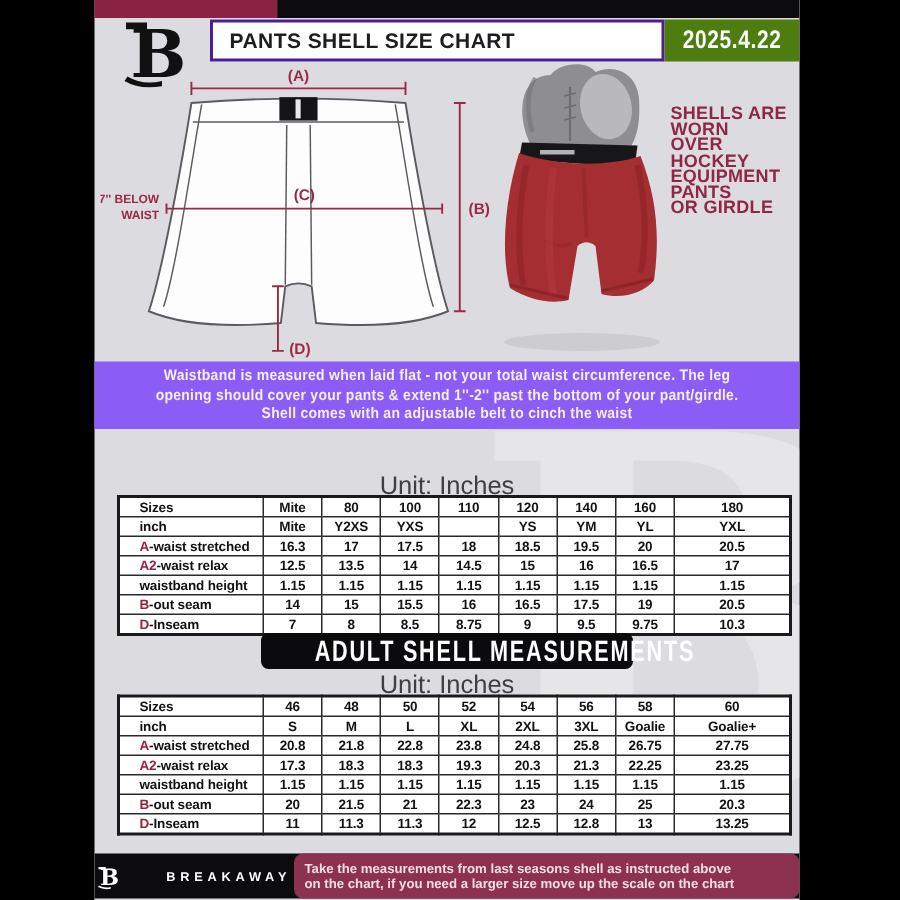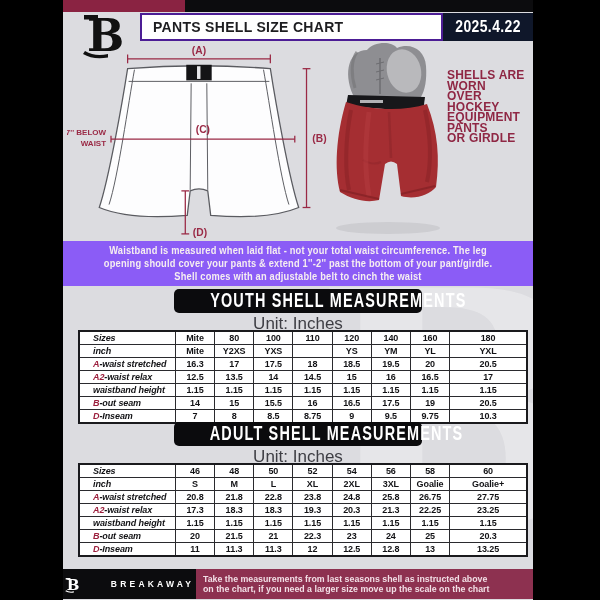--- a/index.html
+++ b/index.html
@@ -9,21 +9,21 @@
   .abs { position: absolute; }
 
   
   .topstrip { left:0; top:0; width:470px; height:12px; background:#0c0c0e; }
   .maroon-seg { position:absolute; left:0; top:0; width:122px; height:12px; background:#8a2342; }
 
   
   .logo { left:16px; top:9px; width:50px; height:50px; z-index:2; }
   .title-box { left:77px; top:13px; width:303px; height:28px; background:#fff; border:2px solid #4c1d95;
                font-weight:bold; font-size:14px; line-height:24px; padding-left:11px; color:#1d1d20; letter-spacing:.3px; }
-  .date-box { left:380px; top:13px; width:90px; height:28px; background:#0f172a; color:#fff; text-align:center; }
+  .date-box { left:380px; top:13px; width:90px; height:28px; background:#4d7c0f; color:#fff; text-align:center; }
   .date-box span { display:inline-block; font-weight:bold; font-size:17px; line-height:28px; letter-spacing:.5px; transform:scaleX(.82); }
 
   
   .diagram { left:4px; top:42px; width:262px; height:200px; }
   .photo { left:270px; top:40px; width:115px; height:196px; }
   .photo-note { left:384px; top:70px; width:86px; color:#8f2744; font-weight:bold; font-size:12px; line-height:10.5px; letter-spacing:.2px; }
 
   
   .info-banner { left:0; top:241px; width:470px; height:45px; background:#8b5cf6; color:#f6eef1; text-align:center; padding-top:4px; z-index:1; }
   .info-banner .shrink { transform:scale(.93,1.02); transform-origin:50% 0; font-weight:bold; font-size:10px; line-height:12.6px; letter-spacing:.2px; }
@@ -35,36 +35,36 @@
   .banner-youth { top:289px; }
   .banner-adult { top:422px; }
   .unit { left:0; width:470px; text-align:center; font-size:17px; color:#3e3e44; z-index:1; }
   .unit-youth { top:314px; }
   .unit-adult { top:447px; }
 
   
   .sizetable { border-collapse:collapse; width:450px; background:#fff; table-layout:fixed; z-index:1;
                font-weight:bold; font-size:9px; color:#121215; letter-spacing:-.1px; }
   .sizetable td { border:1px solid #2a2a2e; text-align:center; height:10.5px; padding:1px 0; white-space:nowrap; overflow:hidden; }
-  .sizetable td.lbl { text-align:left; padding-left:13px;font-style:italic; }
+  .sizetable td.lbl { text-align:left; padding-left:13px; }
   .sizetable .pfx { color:#9c1f3d; }
   .sizetable { border:2px solid #1a1a1d; }
   .youth-table { left:15px; top:330px; }
   .adult-table { left:15px; top:463px; }
 
   
   .watermark { right:-60px; top:262px; font-family:"DejaVu Serif", serif; font-weight:bold; font-size:330px; line-height:300px;
                color:#fff; opacity:.3; z-index:0; pointer-events:none; }
 
   
   .footer { left:0; top:569px; width:470px; height:30px; background:#0c0c0e; display:flex; z-index:1; }
   .footer-brand { width:133px; display:flex; align-items:center; justify-content:center; gap:7px; }
   .footer-brand .brand-text { color:#fff; font-weight:bold; font-size:8.5px; letter-spacing:3.2px;padding-left:24px; }
   .footer-note { flex:1; background:#8d3150; color:#f2dfe6; font-weight:bold; font-size:8.8px; line-height:10.2px;
-                 padding:0 7px; display:flex; flex-direction:column; justify-content:center; }
+                 padding:0 7px; display:flex; flex-direction:column; justify-content:center;border-radius:6px; }
 </style>
 </head>
 <body>
 
 <div id="page">
   <div id="content">
 
     <div class="abs topstrip">
       <div class="maroon-seg"></div>
     </div>
@@ -145,23 +145,20 @@
       </div>
 
     <div class="abs info-banner">
       <div class="shrink">
           <div>Waistband is measured when laid flat - not your total waist circumference. The leg</div>
           <div>opening should cover your pants &amp; extend 1''-2'' past the bottom of your pant/girdle.</div>
           <div>Shell comes with an adjustable belt to cinch the waist</div>
         </div>
     </div>
 
-    <div class="abs section-banner banner-youth">
-      <span>YOUTH SHELL MEASUREMENTS</span>
-    </div>
     <div class="abs unit unit-youth">Unit: Inches</div>
     <table class="abs sizetable youth-table">
       <colgroup>
         <col style="width:96px">
           <col style="width:39px">
           <col style="width:39px">
           <col style="width:39px">
           <col style="width:39px">
         <col style="width:39px">
           <col style="width:39px">

